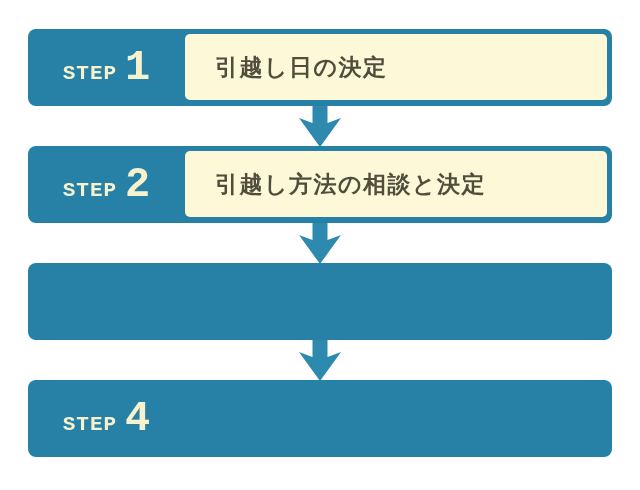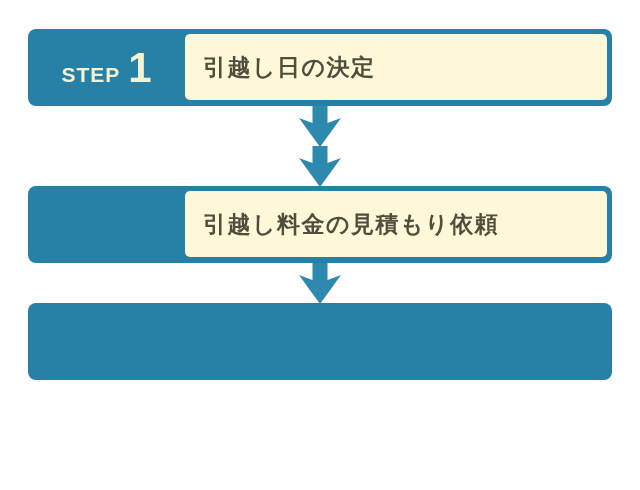--- a/index.html
+++ b/index.html
@@ -24,40 +24,41 @@
     position: absolute;
     left: 0; top: 0; bottom: 0;
     width: 157px;
     display: flex;
     align-items: center;
     justify-content: center;
   }
   .step-label-inner {
     color: #F7F2CE;
     white-space: nowrap;
+    font-family: Liberation Mono, monospace;
   }
   .step-word {
     font-size: 21px;
     font-weight: 700;
     letter-spacing: 1px;
   }
   .step-num {
     font-size: 42px;
     font-weight: 700;
     margin-left: 8px;
     letter-spacing: 0;
   }
   .step-content {
     position: absolute;
     left: 157px; top: 5px; right: 5px; bottom: 6px;
     background: #FCF8D8;
     border-radius: 5px;
     display: flex;
     align-items: center;
-    padding-left: 18px;
+    padding-left: 30px;
   }
   .step-text {
     font-size: 23px;
     font-weight: 700;
     color: #514D3C;
     letter-spacing: 1.5px;
     white-space: nowrap;
   }
   .arrow-gap {
     width: 584px; height: 40px;
@@ -82,35 +83,47 @@
       <span class="step-text">引越し日の決定</span>
     </div>
   </div>
 
   <div class="arrow-gap">
     <svg width="42" height="41" viewBox="0 0 42 41">
       <polygon points="13.5,0 28.5,0 28.5,17 42,12 21,41 0,12 13.5,17" fill="#2E89AE"></polygon>
     </svg>
   </div>
 
-
-  <div class="arrow-gap">
-    <svg width="42" height="41" viewBox="0 0 42 41">
-      <polygon points="13.5,0 28.5,0 28.5,17 42,12 21,41 0,12 13.5,17" fill="#2E89AE"></polygon>
-    </svg>
-  </div>
-
   <div class="step-row">
+    <div class="step-label">
+      <span class="step-label-inner">
+        <span class="step-word">STEP</span><span class="step-num">2</span>
+      </span>
+    </div>
     <div class="step-content">
-      <span class="step-text">引越し料金の見積もり依頼</span>
+      <span class="step-text">引越し方法の相談と決定</span>
     </div>
   </div>
 
   <div class="arrow-gap">
     <svg width="42" height="41" viewBox="0 0 42 41">
       <polygon points="13.5,0 28.5,0 28.5,17 42,12 21,41 0,12 13.5,17" fill="#2E89AE"></polygon>
     </svg>
   </div>
 
   <div class="step-row">
   </div>
 
+  <div class="arrow-gap">
+    <svg width="42" height="41" viewBox="0 0 42 41">
+      <polygon points="13.5,0 28.5,0 28.5,17 42,12 21,41 0,12 13.5,17" fill="#2E89AE"></polygon>
+    </svg>
+  </div>
+
+  <div class="step-row">
+    <div class="step-label">
+      <span class="step-label-inner">
+        <span class="step-word">STEP</span><span class="step-num">4</span>
+      </span>
+    </div>
+  </div>
+
 </div>
 
 </body></html>

